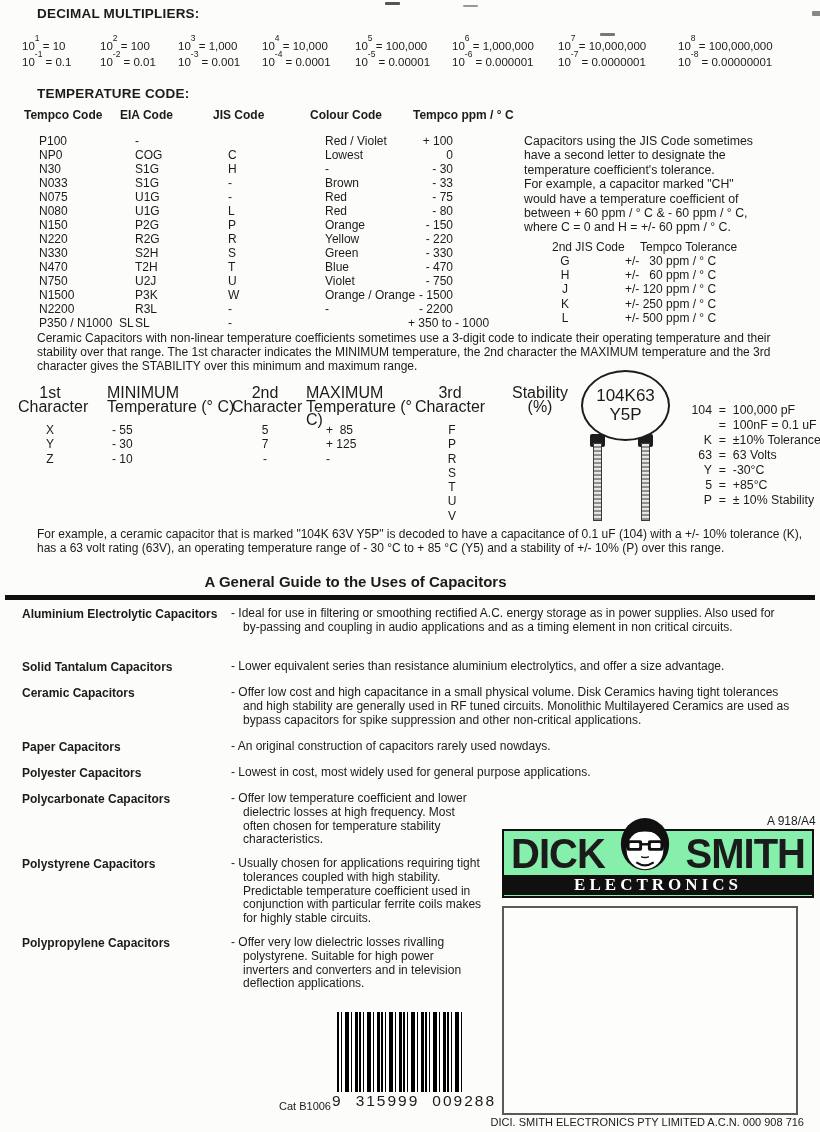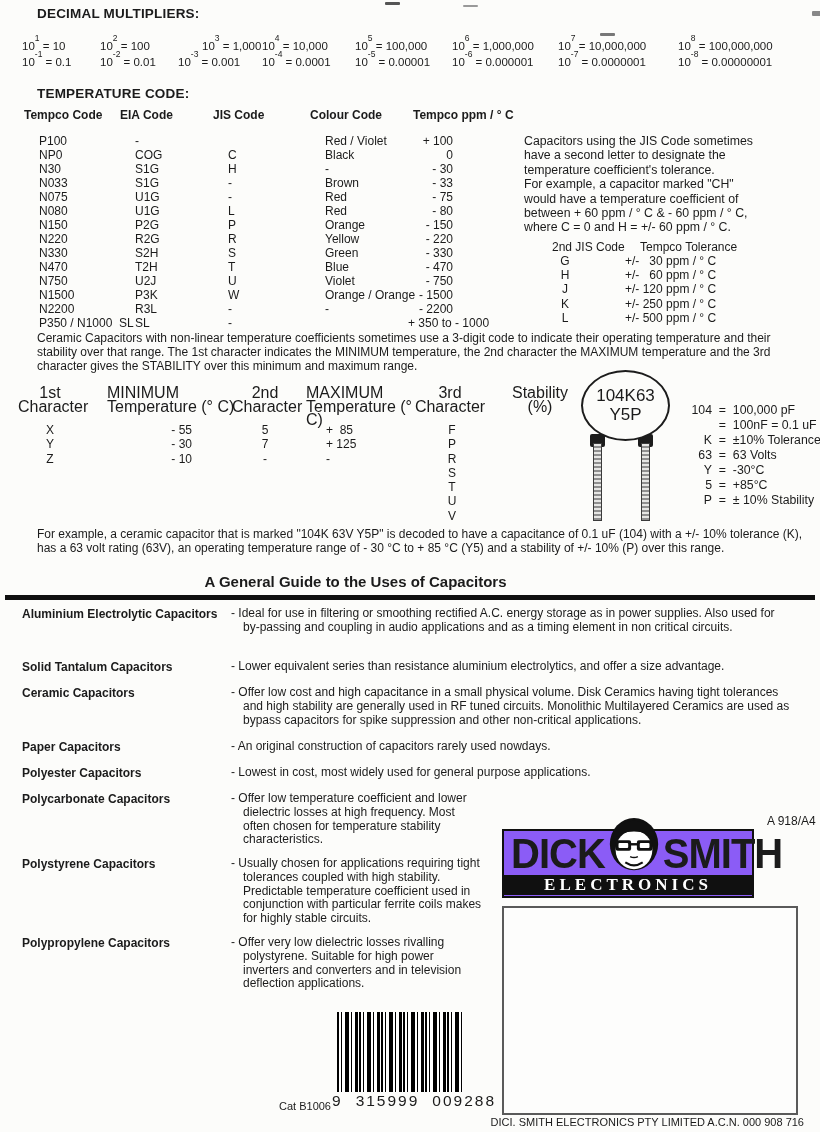--- a/index.html
+++ b/index.html
@@ -48,21 +48,21 @@
   .cap-blob { position:absolute; top:434px; width:15px; height:13px; background:#1c1c1c; border-radius:2px; z-index:1; }
   .cap-ann-line { line-height:15px; font-size:12.3px; white-space:pre; }
   .cap-ann-key { display:inline-block; width:27px; text-align:right; }
 
   
   .rule-thick { position:absolute; left:5px; top:595px; width:810px; height:4.5px; background:#101010; }
   .guide-label { position:absolute; left:22px; font-weight:bold; font-size:12px; white-space:nowrap; }
   .guide-desc  { position:absolute; left:231px; font-size:12px; line-height:13.8px; padding-left:12px; text-indent:-12px; }
 
   
-  .logo-box { position:absolute; left:502px; top:829px; width:252px; height:69px; border:2.5px solid #101010; background:#8b5cf6; }
+  .logo-box { position:absolute; left:502px; top:829px; width:312px; height:69px; border:2.5px solid #101010; background:#86efac; }
   .logo-top { display:flex; justify-content:space-between; align-items:center; height:44px; padding:0 7px; }
   .logo-word { font-weight:bold; font-size:40px; letter-spacing:-1px; transform:scaleY(1.04); line-height:40px; }
   .logo-bar { height:20px; background:#101010; color:#fff; text-align:center;
               font-family:"Liberation Serif", serif; font-weight:bold; font-size:17px; letter-spacing:4px; line-height:20px; }
   .logo-face { width:58px; height:58px; margin-top:-16px; flex:0 0 auto; }
 
   .empty-box { position:absolute; left:502px; top:906px; width:296px; height:209px; border:2px solid #5a5a5a; background:#fdfdfc; }
 
   
   .barcode {
@@ -84,21 +84,21 @@
 
   <div class="speck abs" style="left:385px;top:2px;width:8px;height:3px;"></div>
   <div class="speck abs" style="left:463px;top:5px;width:5px;height:2px;background:#999;"></div>
   <div class="speck abs" style="left:600px;top:33px;width:5px;height:3px;background:#777;"></div>
   <div class="speck abs" style="left:812px;top:11px;width:7px;height:5px;background:#888;"></div>
 
   <div class="abs sec-h" style="left:22px;top:6px;">DECIMAL MULTIPLIERS:</div>
   <div class="dm-row" style="top:37px;" id="dm-row-pos">
       <span class="dm-cell" style="left: 22px;">10<sup>1</sup> = 10</span>
       <span class="dm-cell" style="left: 100px;">10<sup>2</sup> = 100</span>
-      <span class="dm-cell" style="left: 178px; margin-left: 24px;">10<sup>3</sup> = 1,000</span>
+      <span class="dm-cell" style="left: 178px;">10<sup>3</sup> = 1,000</span>
       <span class="dm-cell" style="left: 262px;">10<sup>4</sup> = 10,000</span>
       <span class="dm-cell" style="left: 355px;">10<sup>5</sup> = 100,000</span>
       <span class="dm-cell" style="left: 452px;">10<sup>6</sup> = 1,000,000</span>
       <span class="dm-cell" style="left: 558px;">10<sup>7</sup> = 10,000,000</span>
       <span class="dm-cell" style="left: 678px;">10<sup>8</sup> = 100,000,000</span>
     </div>
   <div class="dm-row" style="top:53px;" id="dm-row-neg">
       <span class="dm-cell" style="left: 22px;">10<sup>-1</sup> = 0.1</span>
       <span class="dm-cell" style="left: 100px;">10<sup>-2</sup> = 0.01</span>
       <span class="dm-cell" style="left: 178px;">10<sup>-3</sup> = 0.001</span>
@@ -122,21 +122,21 @@
         <span class="tc-cell" style="left: 24px;">P100</span>
         <span class="tc-cell" style="left: 120px;">-</span>
         <span class="tc-cell" style="left: 213px;"></span>
         <span class="tc-cell" style="left: 310px;">Red / Violet</span>
         <span class="tc-cell tc-ppm">+ 100</span>
       </div>
       <div class="tc-row">
         <span class="tc-cell" style="left: 24px;">NP0</span>
         <span class="tc-cell" style="left: 120px;">COG</span>
         <span class="tc-cell" style="left: 213px;">C</span>
-        <span class="tc-cell" style="left: 310px;">Black</span>
+        <span class="tc-cell" style="left: 310px;">Lowest</span>
         <span class="tc-cell tc-ppm">0</span>
       </div>
       <div class="tc-row">
         <span class="tc-cell" style="left: 24px;">N30</span>
         <span class="tc-cell" style="left: 120px;">S1G</span>
         <span class="tc-cell" style="left: 213px;">H</span>
         <span class="tc-cell" style="left: 310px;">-</span>
         <span class="tc-cell tc-ppm">- 30</span>
       </div>
       <div class="tc-row">
@@ -262,21 +262,21 @@
   <div class="abs" style="left:0;top:386px;width:650px;height:130px;" id="tdc-table">
       <div class="tdc-head" style="left: 18px; width: 64px; text-align: center;">
         <div>1st</div>
         <div>Character</div>
       </div>
       <div class="tdc-vals" style="left: 18px; width: 64px; text-align: center;"><div>X</div><div>Y</div><div>Z</div></div>
       <div class="tdc-head" style="left: 98px; width: 130px; text-align: left; margin-left: 9px;">
         <div>MINIMUM</div>
         <div>Temperature (° C)</div>
       </div>
-      <div class="tdc-vals" style="left: 112px; width: 80px; text-align: right;"><div>- 55</div><div>- 30</div><div>- 10</div></div>
+      <div class="tdc-vals" style="left: 112px; width: 80px; text-align: left;"><div>- 55</div><div>- 30</div><div>- 10</div></div>
       <div class="tdc-head" style="left: 232px; width: 66px; text-align: center;">
         <div>2nd</div>
         <div>Character</div>
       </div>
       <div class="tdc-vals" style="left: 232px; width: 66px; text-align: center;"><div>5</div><div>7</div><div>-</div></div>
       <div class="tdc-head" style="left: 306px; width: 120px; text-align: left;">
         <div>MAXIMUM</div>
         <div>Temperature (° C)</div>
       </div>
       <div class="tdc-vals" style="left: 326px; width: 70px; text-align: left;"><div>+  85</div><div>+ 125</div><div>-</div></div>

